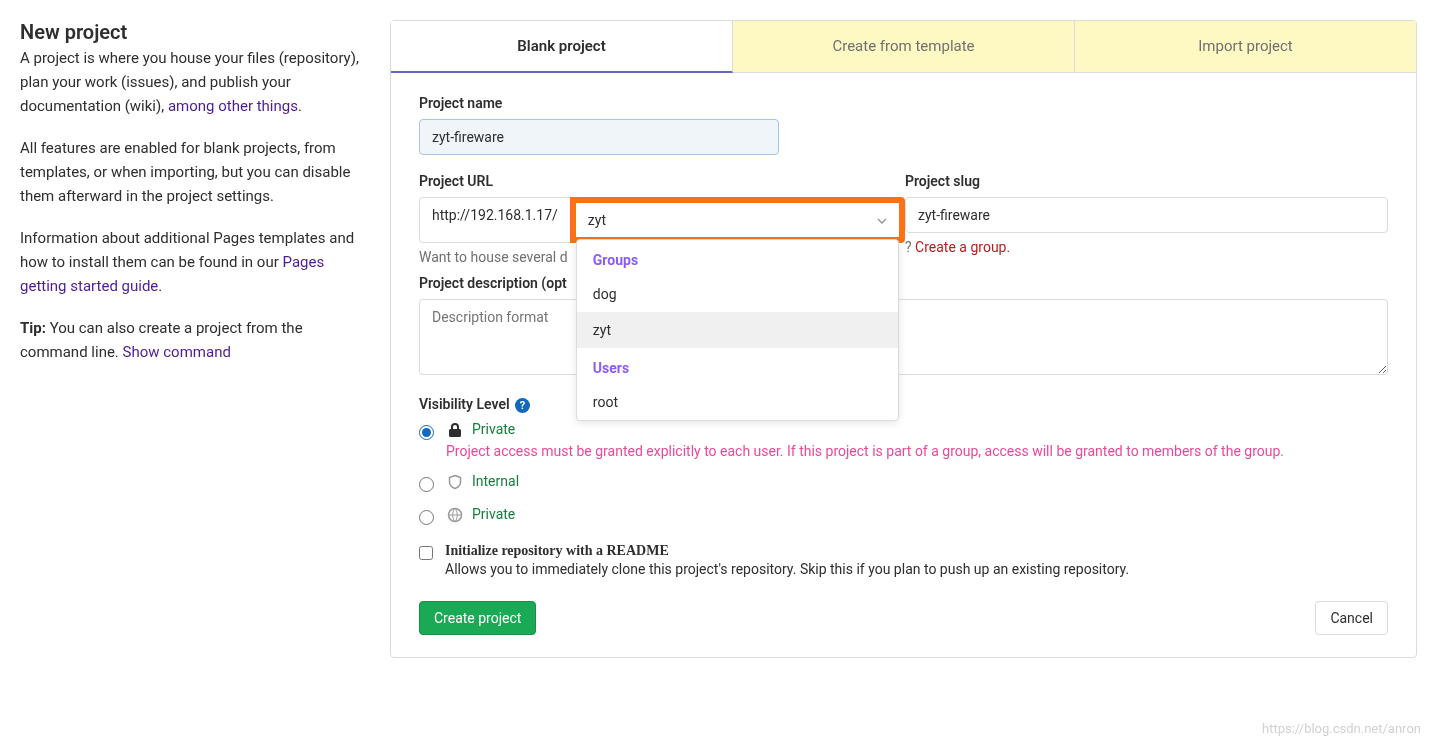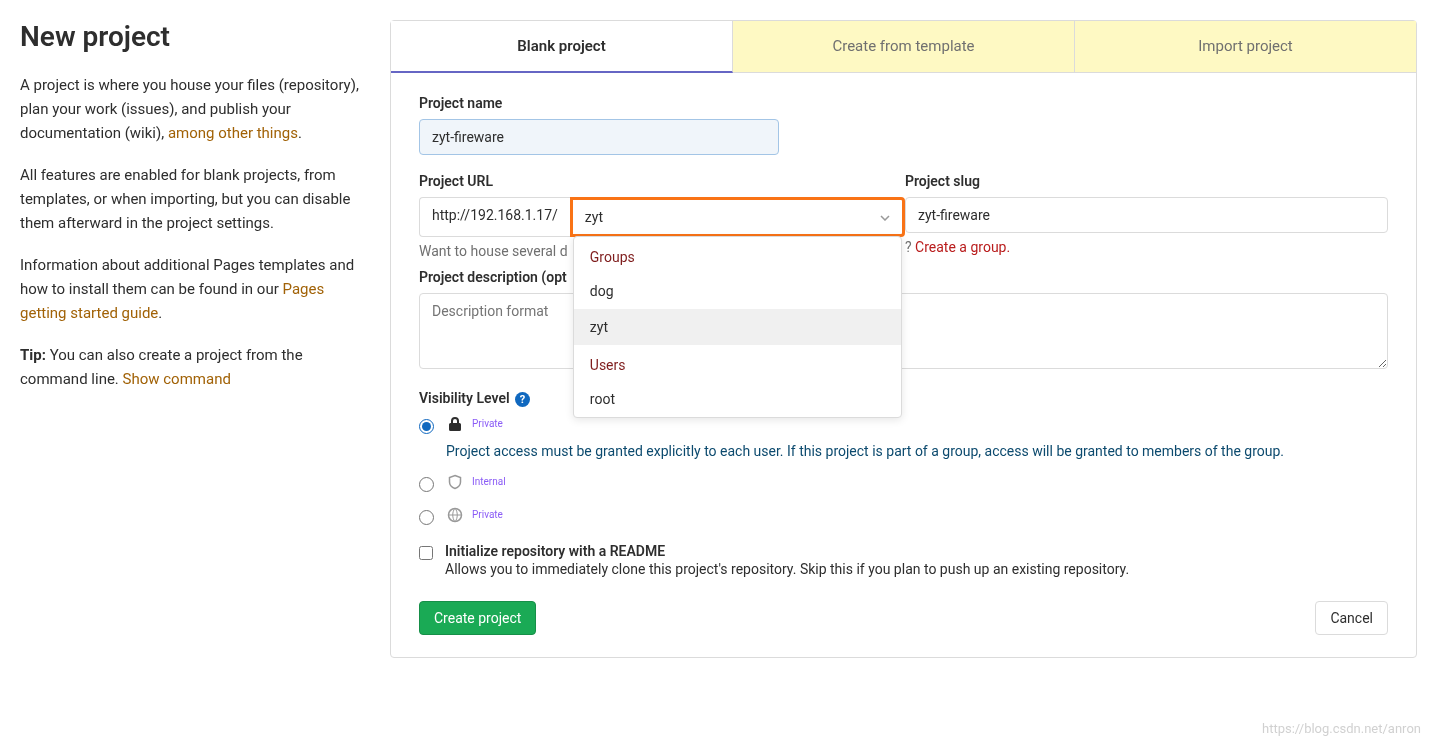--- a/index.html
+++ b/index.html
@@ -13,32 +13,32 @@
     .container {
       display: flex;
       gap: 30px;
       max-width: 1437px;
     }
     .sidebar {
       width: 340px;
       flex-shrink: 0;
     }
     .sidebar h1 {
-      font-size: 28px;
+      font-size: 20px;
       font-weight: 600;
-      margin-bottom: 20px;
+      margin-bottom: 2px;
       color: #2e2e2e;
     }
     .sidebar p {
       font-size: 15px;
       line-height: 1.6;
       color: #2e2e2e;
       margin-bottom: 18px;
     }
-    .sidebar a { color: #a16207; text-decoration: none; }
+    .sidebar a { color: #4c1d95; text-decoration: none; }
     .main {
       flex: 1;
       border: 1px solid #dbdbdb;
       border-radius: 4px;
       overflow: visible;
     }
     .tabs {
       display: flex;
       border-bottom: 1px solid #dbdbdb;
     }
@@ -103,21 +103,21 @@
       background: #fff;
       color: #2e2e2e;
       font-size: 14px;
       white-space: nowrap;
     }
     .namespace-select {
       flex: 1;
       display: flex;
       align-items: center;
       justify-content: space-between;
-      border: 3px solid #f97316;
+      border: 6px solid #f97316;
       border-radius: 0 4px 4px 0;
       padding: 9px 12px;
       background: #fff;
       font-size: 14px;
       cursor: pointer;
       position: relative;
     }
     .chevron {
       color: #999;
       font-size: 11px;
@@ -129,23 +129,23 @@
       right: 0;
       margin-top: 2px;
       background: #fff;
       border: 1px solid #dbdbdb;
       border-radius: 4px;
       box-shadow: 0 2px 8px rgba(0,0,0,0.1);
       z-index: 100;
     }
     .dropdown-header {
       padding: 12px 16px 8px;
-      font-weight: 400;
-      font-size: 14px;
-      color: #7f1d1d;
+      font-weight: 700;
+      font-size: 14px;
+      color: #8b5cf6;
     }
     .dropdown-item {
       padding: 10px 16px;
       font-size: 14px;
       cursor: pointer;
     }
     .dropdown-item.selected { background: #f0f0f0; }
     .hint {
       font-size: 14px;
       color: #707070;
@@ -178,29 +178,28 @@
     }
     .radio-option input[type="radio"] {
       margin-top: 4px;
       width: 15px;
       height: 15px;
       accent-color: #1068bf;
     }
     .radio-body { flex: 1; }
     .radio-title {
       display: flex;
-      align-items: center;
       gap: 8px;
-      font-size: 10px;
-      color: #8b5cf6;
+      font-size: 14px;
+      color: #15803d;
     }
     .radio-desc {
       font-size: 14px;
-      color: #0c4a6e;
-      margin-top: 10px;
+      color: #ec4899;
+      margin-top: 4px;
     }
     .vis-icon {
       width: 18px;
       height: 18px;
       display: inline-flex;
       align-items: center;
       justify-content: center;
     }
     .checkbox-row {
       display: flex;
@@ -208,20 +207,21 @@
       gap: 12px;
     }
     .checkbox-row input[type="checkbox"] {
       margin-top: 3px;
       width: 14px;
       height: 14px;
     }
     .checkbox-body .title {
       font-weight: 600;
       font-size: 14px;
+      font-family: Liberation Serif, serif;
     }
     .checkbox-body .desc {
       font-size: 14px;
       color: #2e2e2e;
       margin-top: 2px;
     }
     .actions {
       display: flex;
       justify-content: space-between;
       margin-top: 24px;

